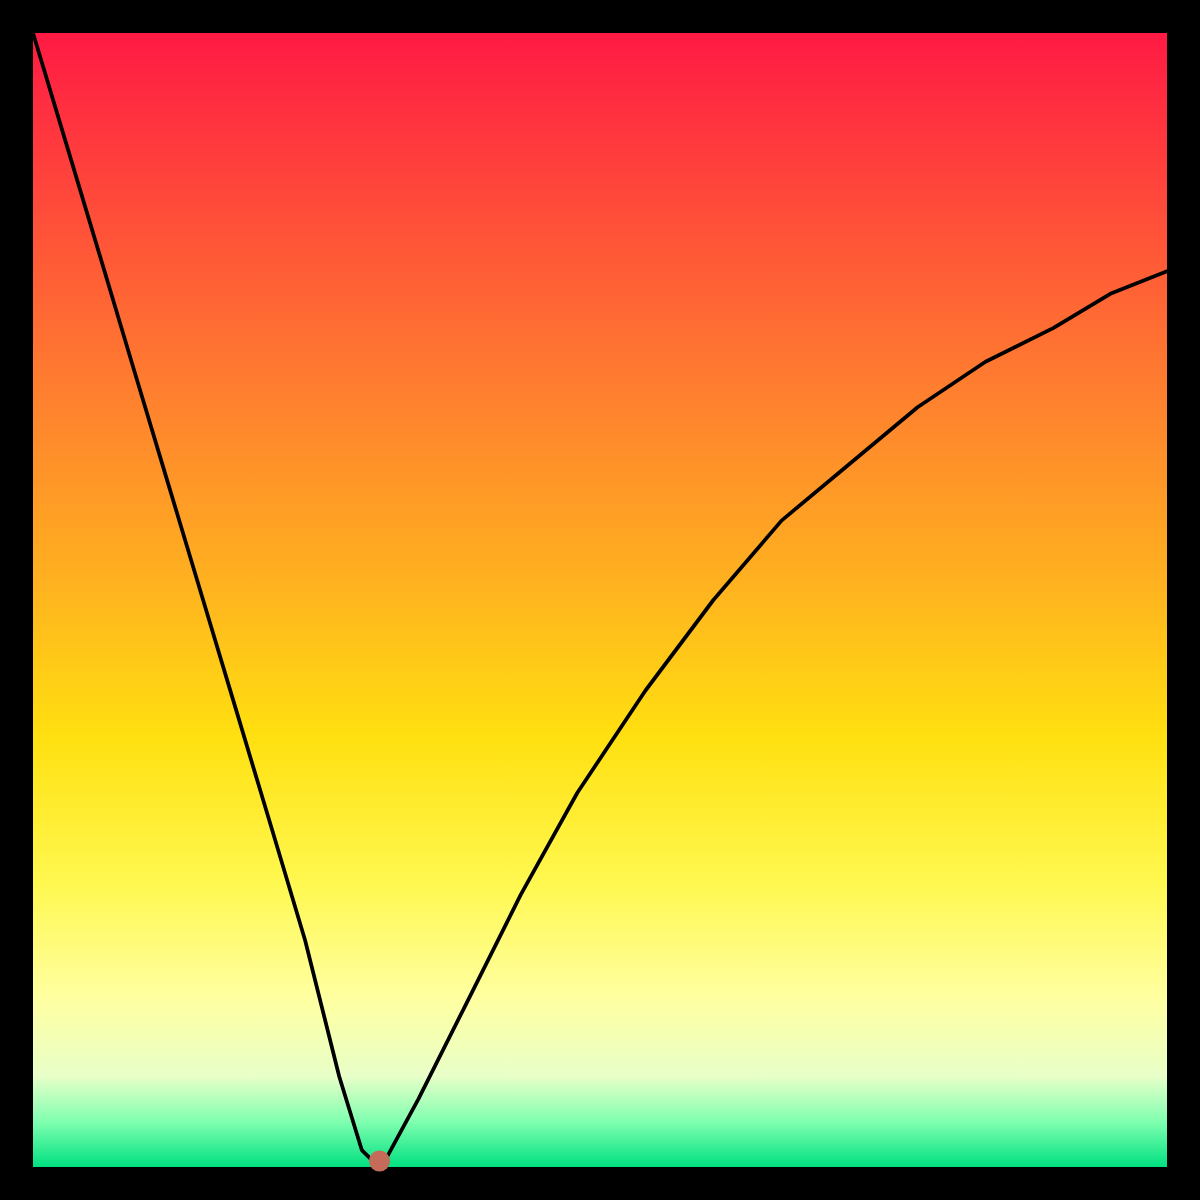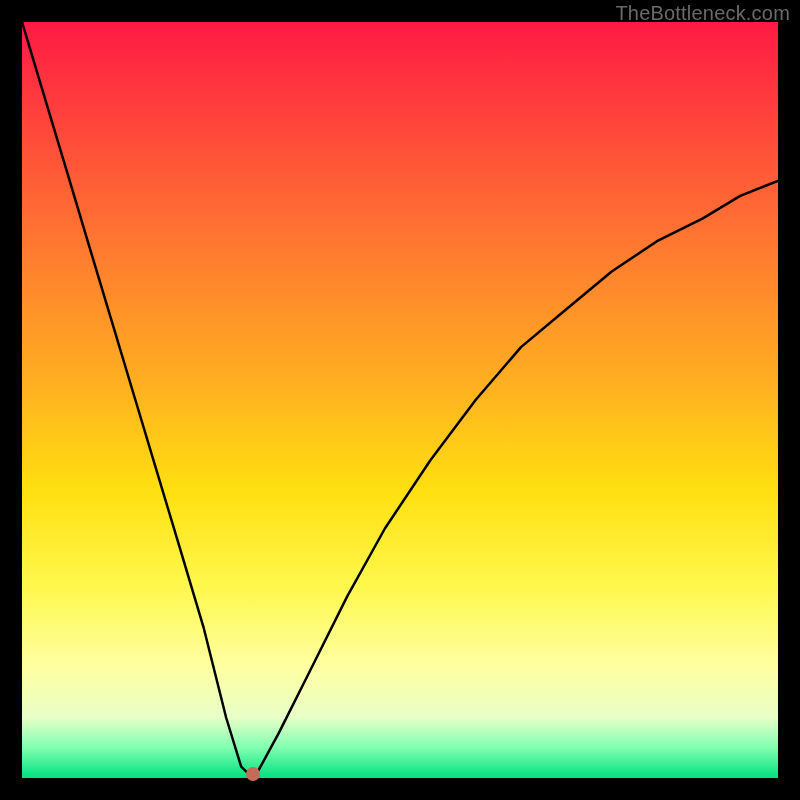--- a/index.html
+++ b/index.html
@@ -55,14 +55,13 @@
 </head>
 <body>
 
 <div class="frame">
   <div class="plot-area">
     <svg class="curve" viewBox="0 0 756 756">
       <path id="curve-path" d="M0.0 0.0 L22.7 75.6 L45.4 151.2 L68.0 226.8 L90.7 302.4 L113.4 378.0 L136.1 453.6 L158.8 529.2 L181.4 604.8 L204.1 695.5 L219.2 744.7 L226.8 752.2 L234.4 752.2 L257.0 710.6 L287.3 650.2 L325.1 574.6 L362.9 506.5 L408.2 438.5 L453.6 378.0 L499.0 325.1 L544.3 287.3 L589.7 249.5 L635.0 219.2 L680.4 196.6 L718.2 173.9 L756.0 158.8 " fill="none" stroke="#000" stroke-width="2.5" stroke-linejoin="round" stroke-linecap="round"></path>
     </svg>
     <div class="dot" id="marker-dot" style="left: 230.58px; top: 752.22px;"></div>
   </div>
-  <div class="watermark">TheBottleneck.com</div>
 </div>
 
 </body></html>

